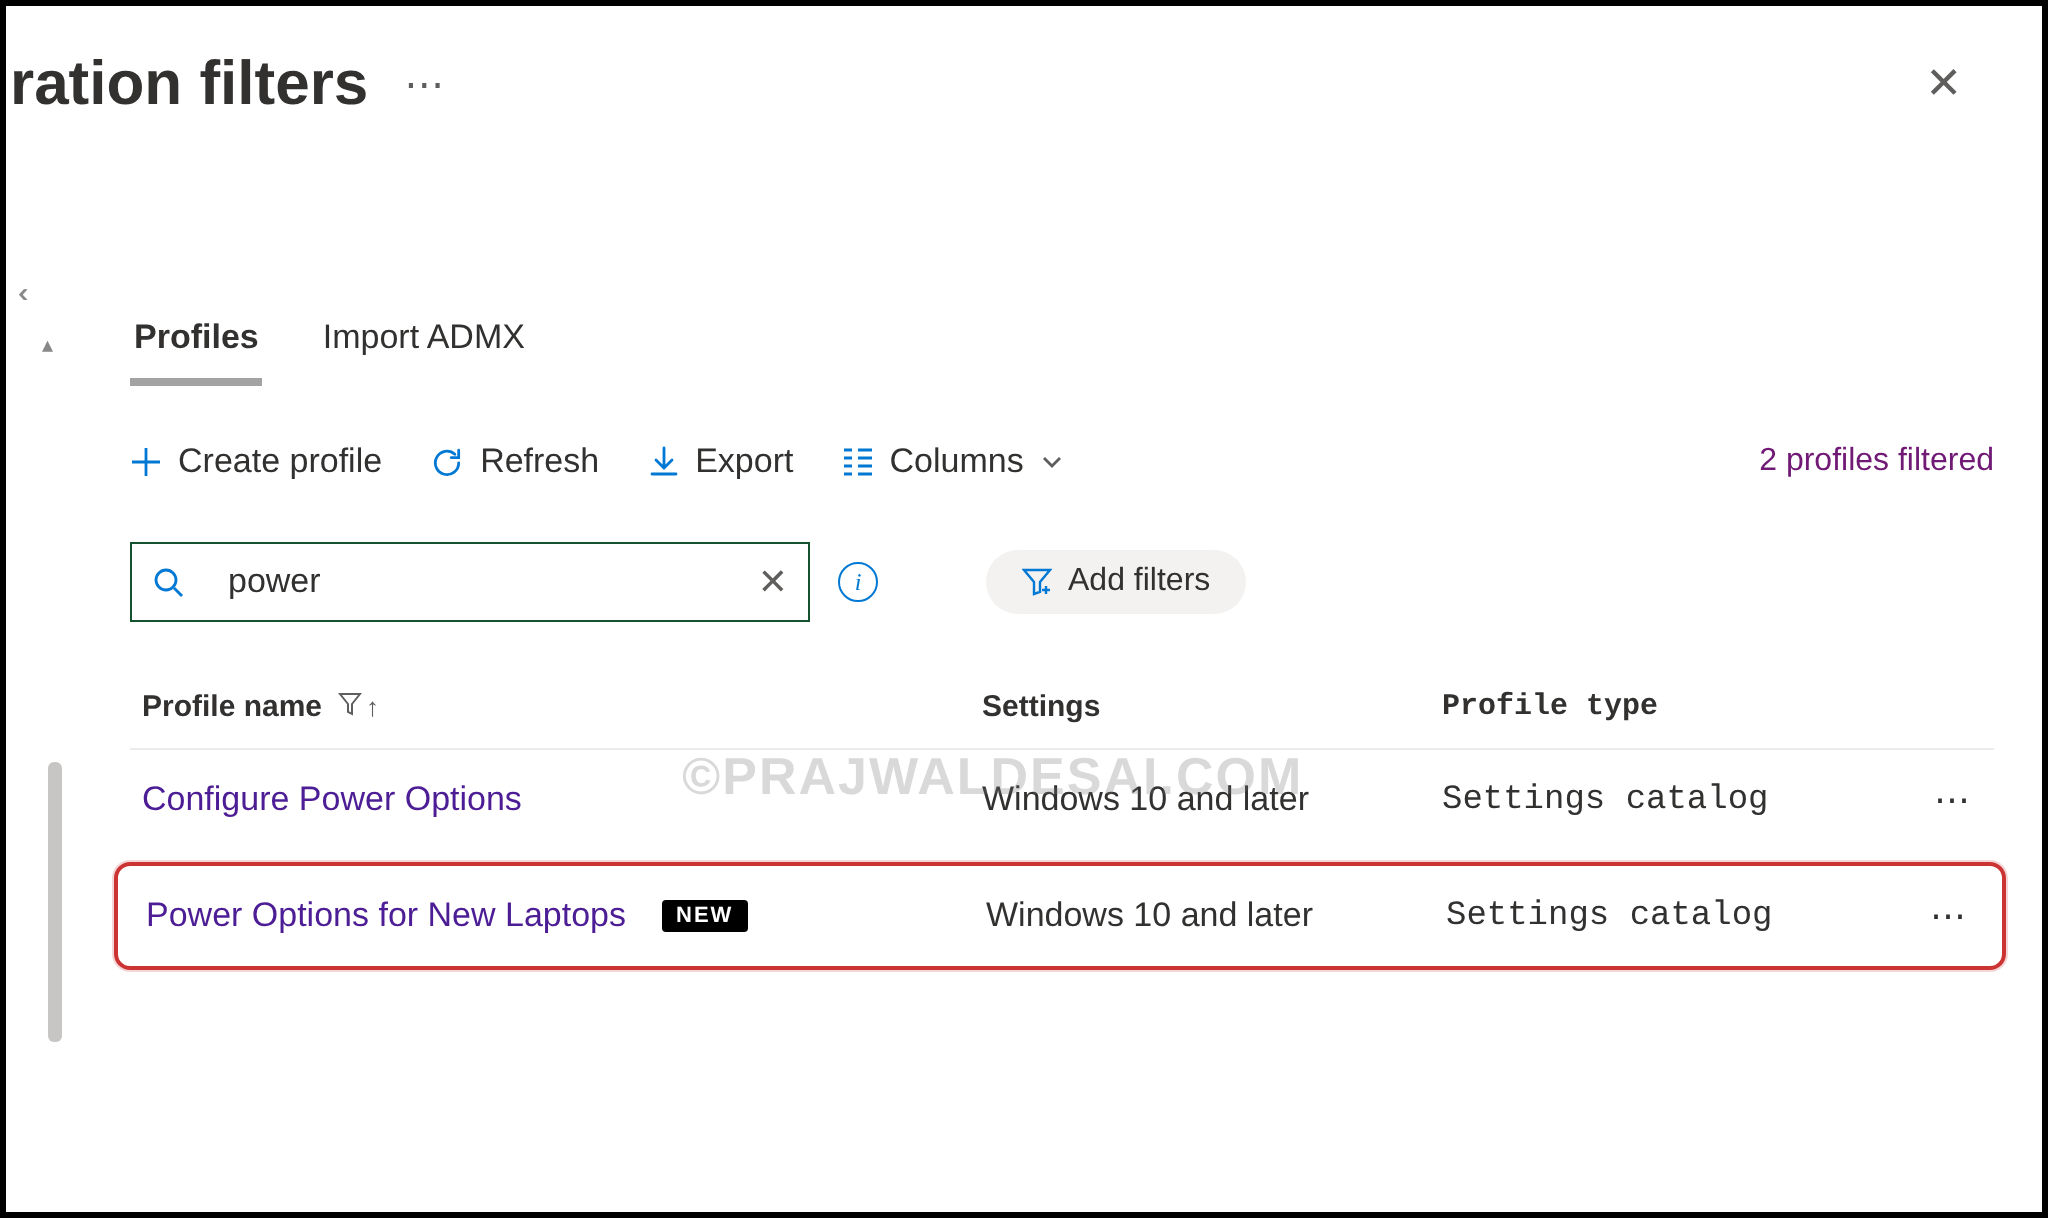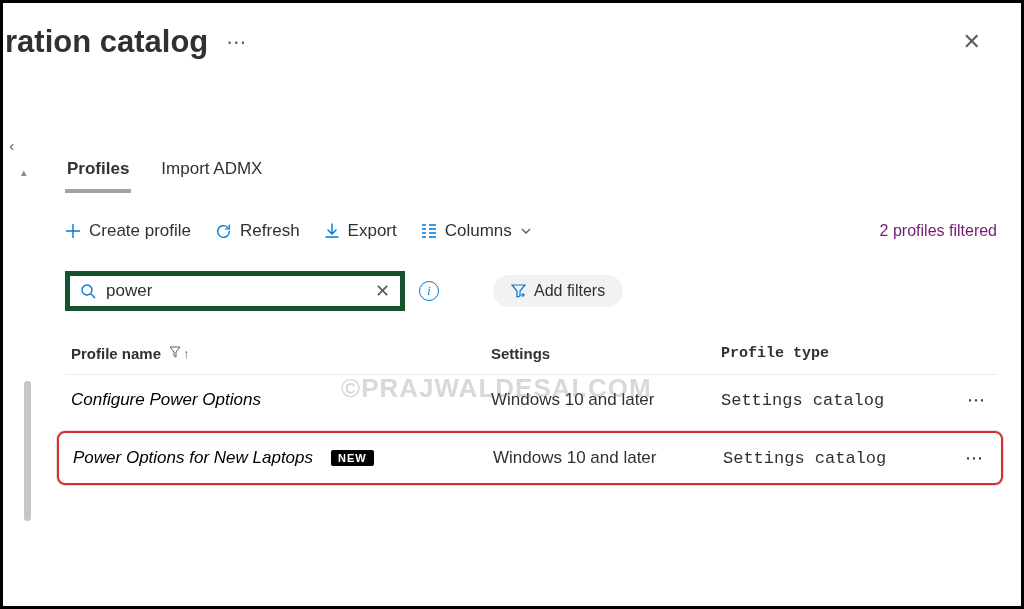--- a/index.html
+++ b/index.html
@@ -120,24 +120,25 @@
     }
     .search-row {
       display: flex;
       align-items: center;
       gap: 14px;
       margin-bottom: 28px;
     }
     .search-box {
       display: flex;
       align-items: center;
-      border: 5px solid #14532d;
+      border: 1px solid #14532d;
       height: 40px;
       width: 340px;
       padding: 0 10px;
+      gap: 12px;
     }
     .search-box .sico { color: #0078d4; font-size: 16px; margin-right: 10px; }
     .search-box input {
       flex: 1;
       border: none;
       outline: none;
       font-size: 17px;
       color: #323130;
       font-family: inherit;
     }
@@ -168,21 +169,21 @@
     .col-type { flex: 1; font-family: Liberation Mono, monospace; }
     .col-act { width: 40px; text-align: center; }
     .sort-icons { color: #605e5c; font-size: 13px; display: inline-flex; gap: 2px; }
     .row {
       display: flex;
       align-items: center;
       padding: 14px 0 14px 6px;
       font-size: 17px;
       color: #323130;
     }
-    .row .link { color: #000000; cursor: pointer; font-style: italic; }
+    .row .link { color: #4c1d95; cursor: pointer; }
     .row .badge-new {
       display: inline-block;
       background: #000000;
       color: #fff;
       font-size: 11px;
       font-weight: 600;
       letter-spacing: 1px;
       padding: 2px 7px;
       border-radius: 2px;
       margin-left: 10px;
@@ -205,21 +206,21 @@
       color: rgba(120,120,120,0.28);
       pointer-events: none;
       user-select: none;
     }
   </style>
 </head>
 <body>
 
 <div class="header-row">
   <div class="page-title-wrap">
-    <span class="page-title">ration catalog</span>
+    <span class="page-title">ration filters</span>
     <span class="header-ellipsis">⋯</span>
   </div>
   <span class="close-x">✕</span>
 </div>
 
 <span class="collapse-chevrons">‹‹</span>
 <span class="scroll-arrow">▴</span>
 <div class="scroll-thumb"></div>
 
 <div class="content">

